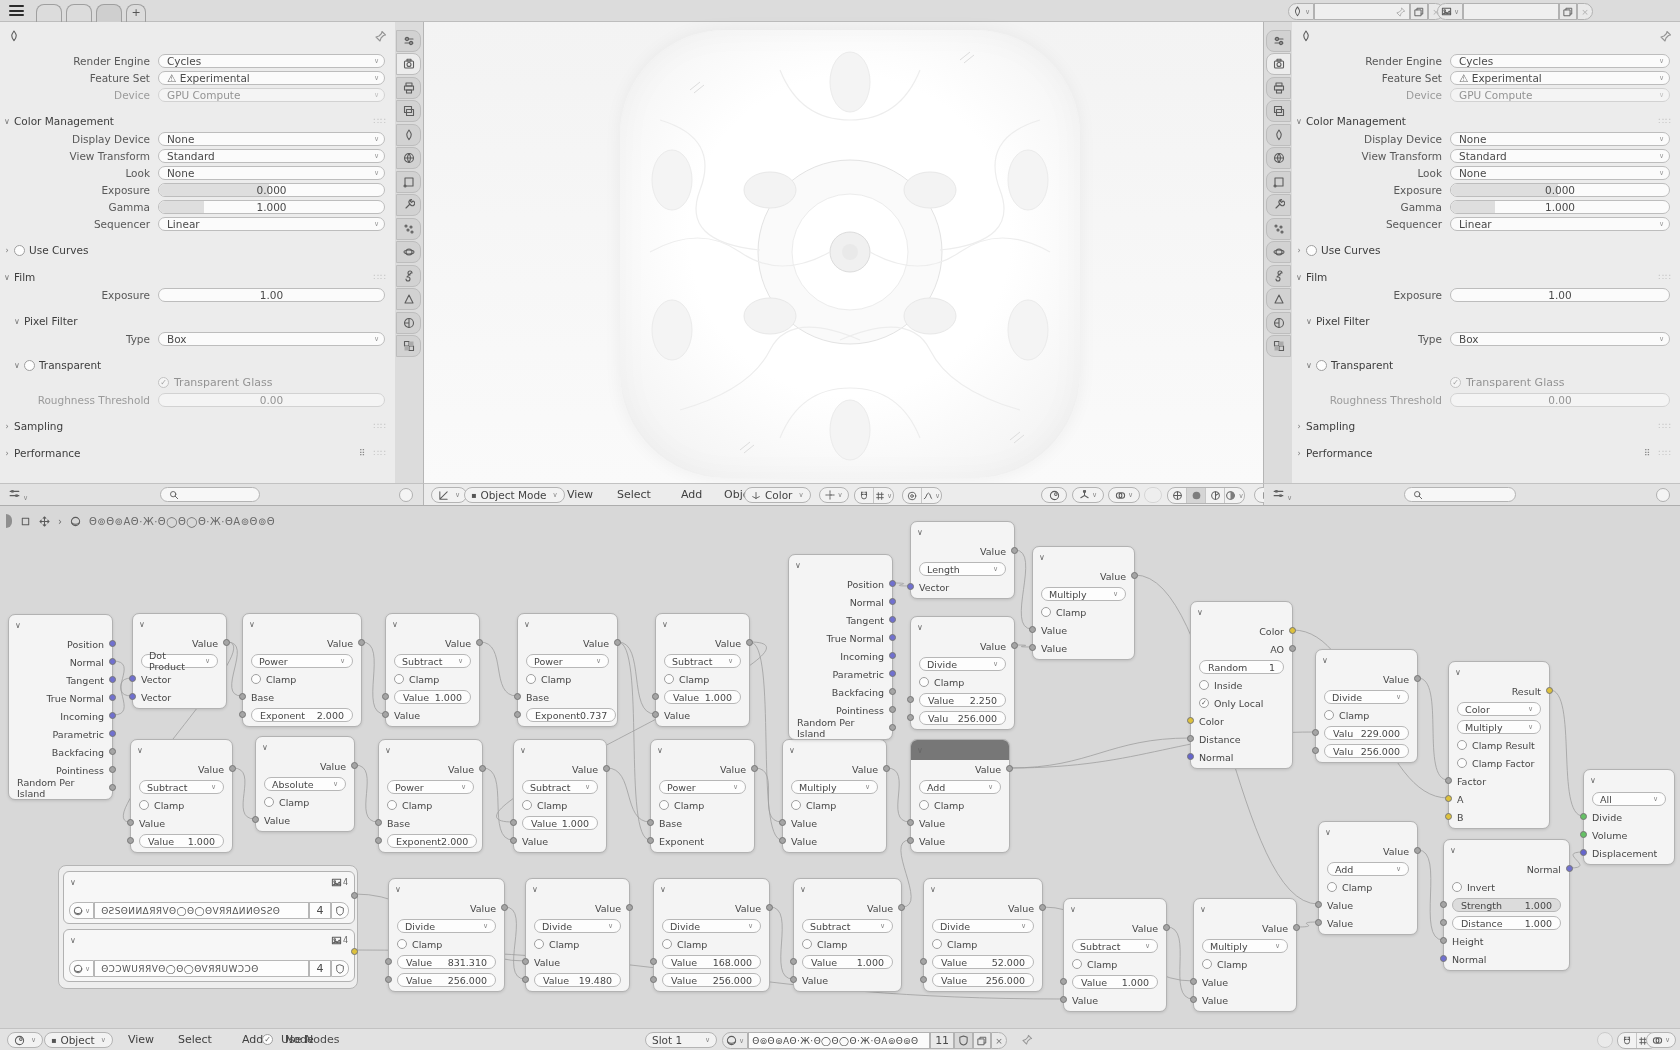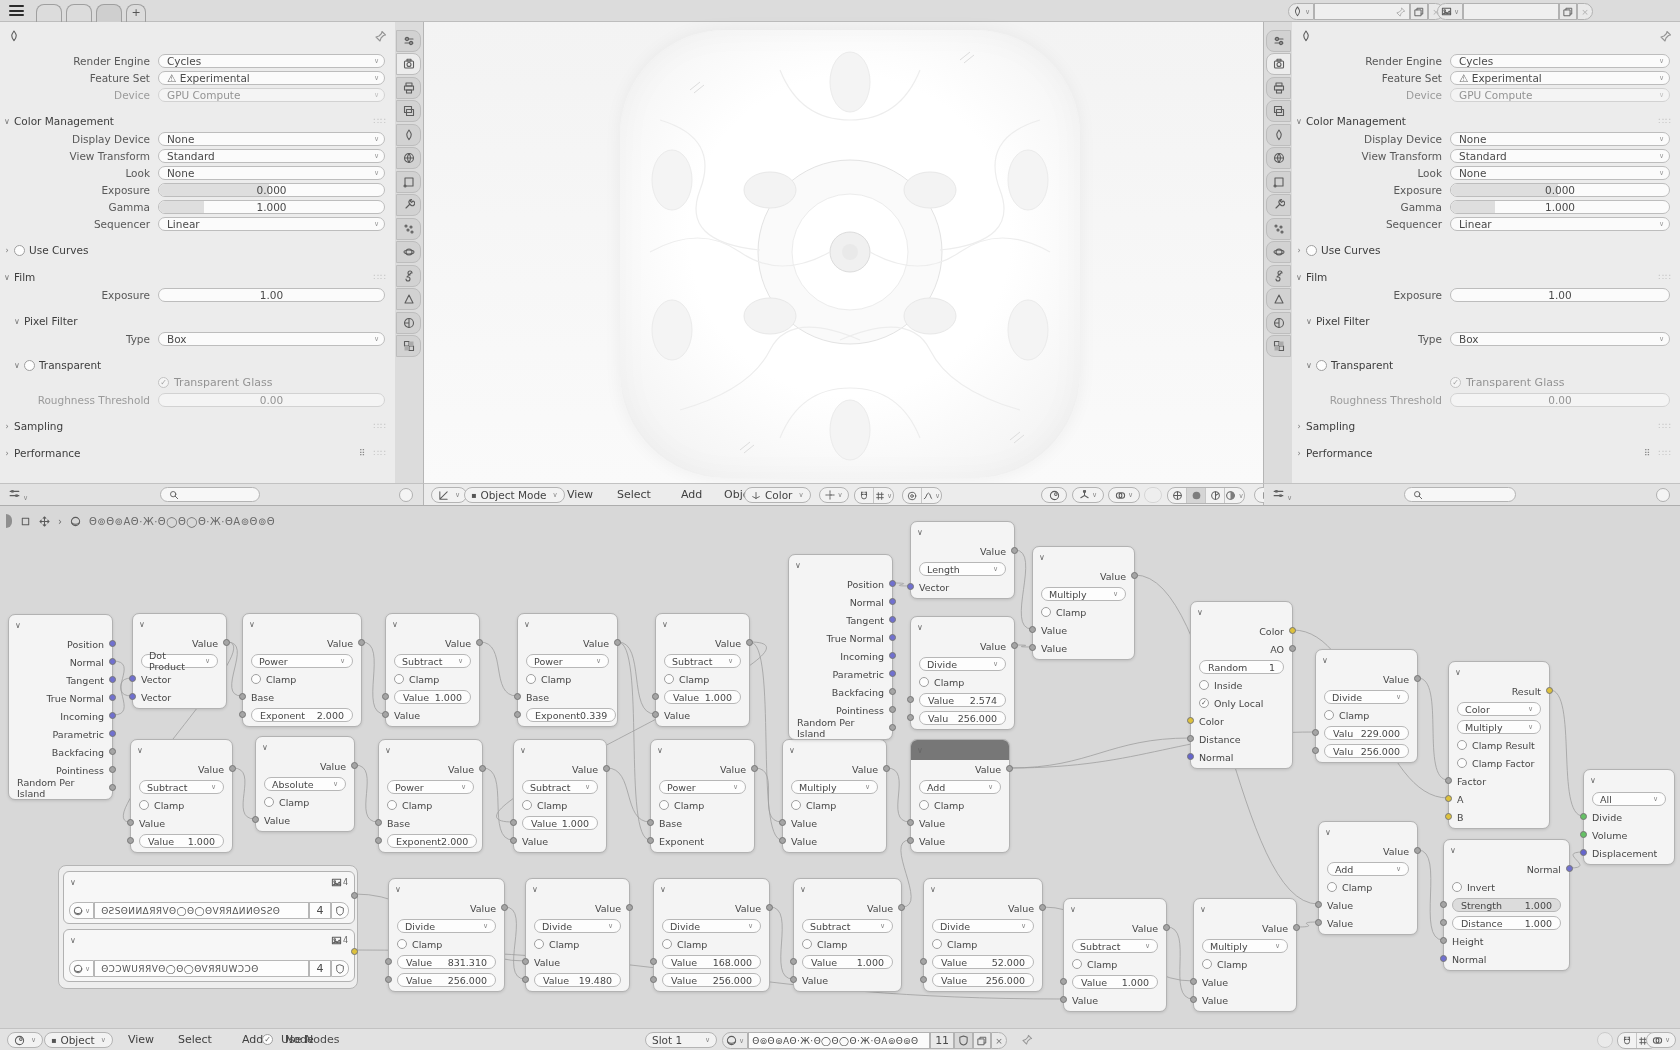--- a/index.html
+++ b/index.html
@@ -1039,21 +1039,21 @@
           <span>Clamp</span>
         </div>
         <div class="nrow">
           <span class="sock in g" style="top: 5px;"></span>
           <span>Base</span>
         </div>
         <div class="nrow">
           <span class="sock in g" style="top: 5px;"></span>
           <div class="nfld">
             <span>Exponent</span>
-            <span>0.339</span>
+            <span>0.737</span>
           </div>
         </div>
       </div>
       <div class="node" style="left: 655px; top: 107px; width: 95px; height: 114px;">
         <div class="nhead">
           <span class="nchev">∨</span>
         </div>
         <div class="nrow right">
           <span>Value</span>
           <span class="sock out g" style="top: 5px;"></span>
@@ -1349,21 +1349,21 @@
           </div>
         </div>
         <div class="nrow">
           <span class="nchk"></span>
           <span>Clamp</span>
         </div>
         <div class="nrow">
           <span class="sock in g" style="top: 5px;"></span>
           <div class="nfld">
             <span>Value</span>
-            <span>2.574</span>
+            <span>2.250</span>
           </div>
         </div>
         <div class="nrow">
           <span class="sock in g" style="top: 5px;"></span>
           <div class="nfld">
             <span>Valu</span>
             <span>256.000</span>
           </div>
         </div>
       </div>

